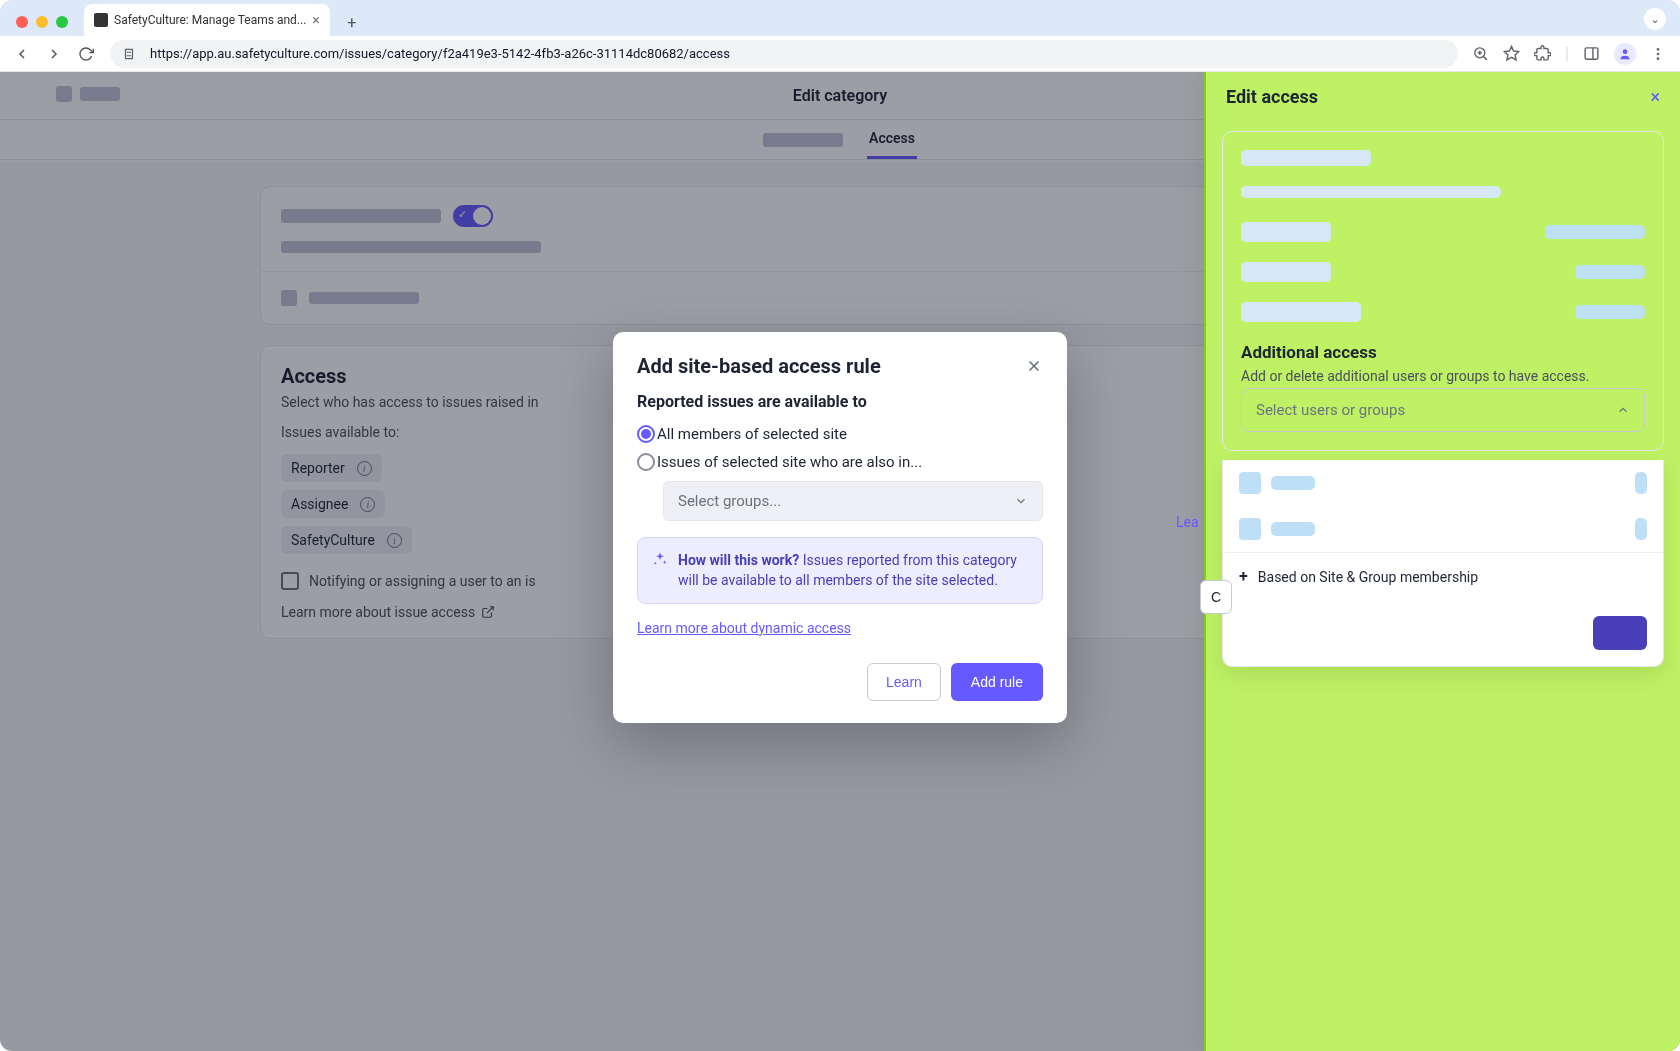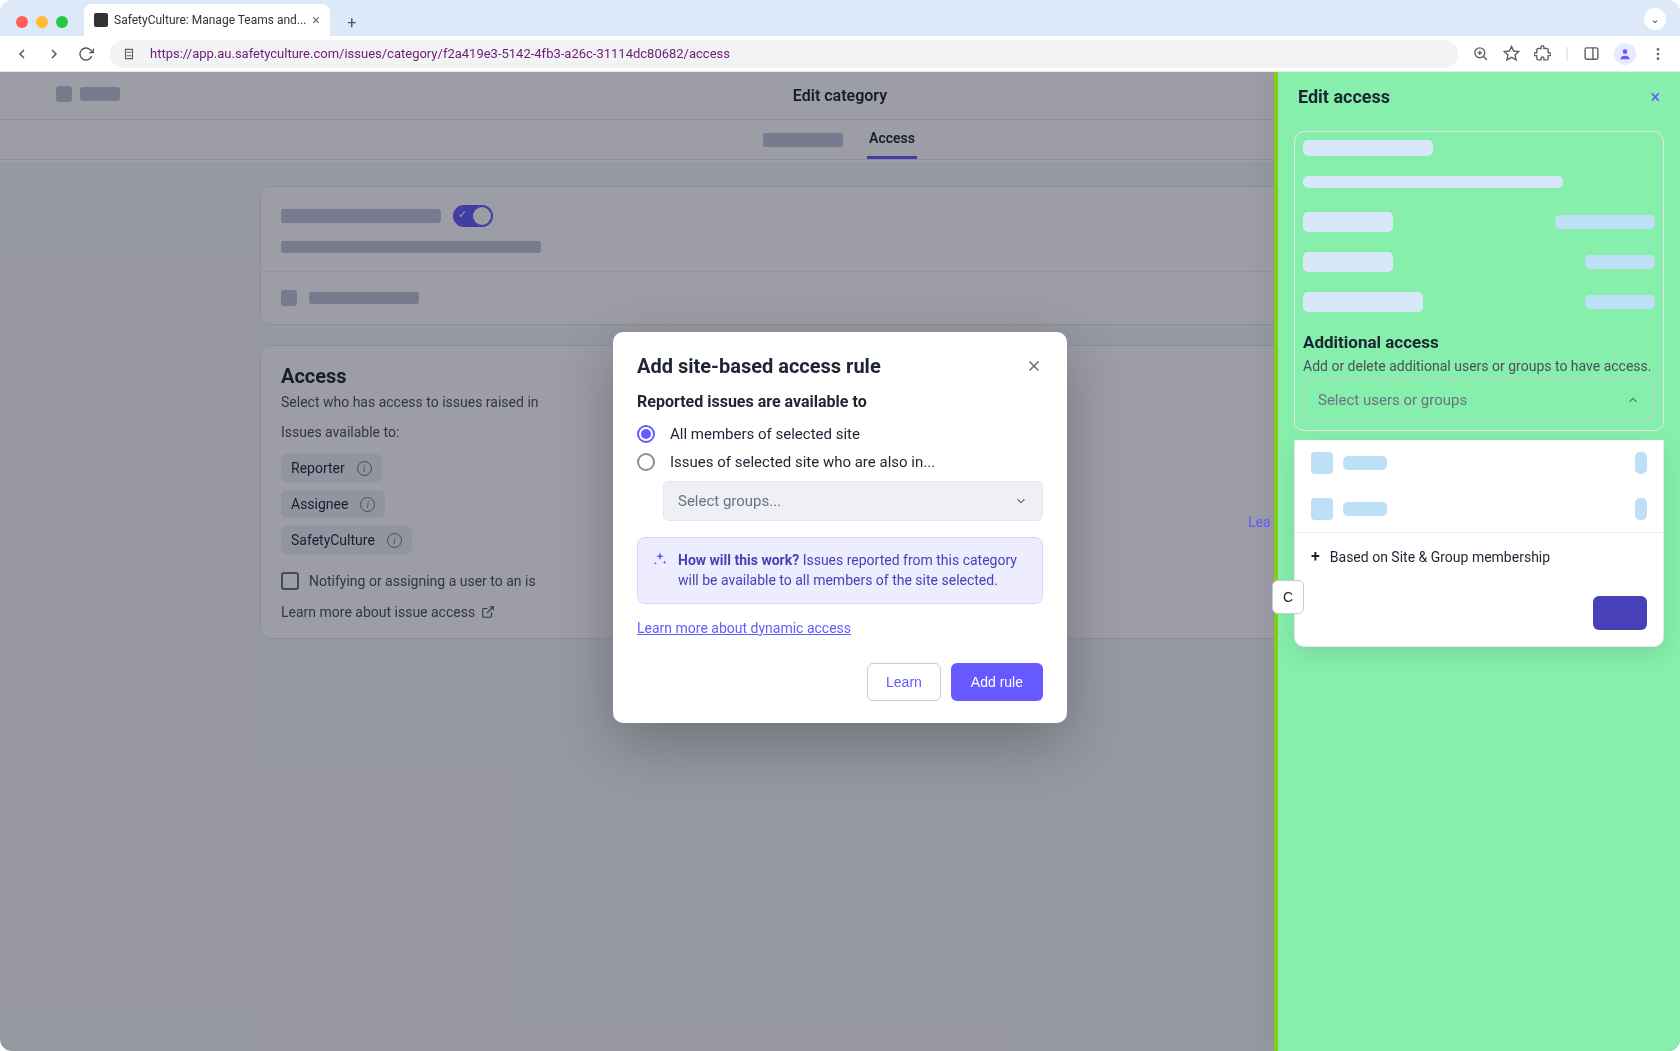--- a/index.html
+++ b/index.html
@@ -14,21 +14,21 @@
   .tab { background: #fff; height: 32px; border-radius: 8px 8px 0 0; display: flex; align-items: center; padding: 0 10px; gap: 6px; font-size: 12px; color: #333; min-width: 200px; }
   .tab-favicon { width: 14px; height: 14px; background: #333; border-radius: 2px; display:inline-block; }
   .tab-close { color: #777; font-size: 14px; margin-left: auto; }
   .new-tab { width: 28px; height: 28px; display: flex; align-items: center; justify-content: center; color: #555; font-size: 16px; }
   .tab-end { margin-left: auto; padding: 0 14px 6px 0; }
   .chev-circle { width: 22px; height: 22px; border-radius: 50%; background: #fff; display:flex; align-items:center; justify-content:center; color:#555; font-size:11px; }
   
   .toolbar { height: 36px; background: #fff; display: flex; align-items: center; padding: 0 14px; gap: 14px; border-bottom: 1px solid #e7e7e7; }
   .nav-ico { color: #555; width: 18px; text-align: center; }
   .url-wrap { flex: 1; display: flex; align-items: center; background: #f1f3f4; border-radius: 16px; height: 28px; padding: 0 12px; gap: 10px; }
-  .url-text { font-size: 13px; color: #701a75; }
+  .url-text { font-size: 13px; color: #0f172a; }
   .tb-right { display:flex; align-items:center; gap: 14px; color:#555; }
   .avatar-dot { width: 22px; height: 22px; border-radius: 50%; background: #e8eaff; display:flex; align-items:center; justify-content:center; }
   .avatar-dot svg { width:14px; height:14px; }
   
   
   .page { flex: 1; background: #fff; position: relative; overflow: hidden; border-radius: 0 0 12px 12px; }
   .app-header { height: 48px; border-bottom: 1px solid #e6e6ea; display:flex; align-items:center; justify-content:center; position:relative; }
   .app-header-left { position:absolute; left: 56px; top: 14px; display:flex; gap:8px; }
   .ph-sq { background:#c2c5d6; border-radius:3px; }
   .app-title { font-size: 16px; font-weight: 600; color: #1d2433; }
@@ -51,25 +51,25 @@
   .section-sub { font-size: 14px; color:#4a4f5e; margin-bottom: 14px; }
   .field-label { font-size: 14px; color:#4a4f5e; margin-bottom: 14px; }
   .chip-col { display:flex; flex-direction:column; gap: 8px; align-items:flex-start; margin-bottom: 18px; }
   .chip { background:#eef0f5; border-radius: 6px; padding: 6px 10px; font-size: 14px; color:#1d2433; display:flex; align-items:center; gap:12px; }
   .info-ico { width:15px; height:15px; border:1.5px solid #6b7280; border-radius:50%; display:inline-flex; align-items:center; justify-content:center; font-size:10px; color:#6b7280; font-style:italic; font-family:serif; }
   .check-row { display:flex; align-items:center; gap:10px; font-size:14px; color:#4a4f5e; margin-top: 16px; }
   .checkbox { width:18px; height:18px; border:2px solid #6b7280; border-radius:3px; }
   .link-row { font-size:14px; color:#4a4f5e; margin-top: 14px; display:flex; align-items:center; gap:6px; }
   
   
-  .right-panel { position:absolute; right:0; top:0; bottom:0; width: 406px; background:#86efac; border-left: 4px solid #84cc16; box-shadow: -6px 0 24px rgba(0,0,0,0.06); }
+  .right-panel { position:absolute; right:0; top:0; bottom:0; width: 476px; background:#bef264; border-left: 2px solid #84cc16; box-shadow: -6px 0 24px rgba(0,0,0,0.06); }
   .rp-header { display:flex; align-items:center; justify-content:space-between; padding: 14px 20px; }
   .rp-title { font-size: 18px; font-weight: 700; color:#1d2433; }
   .rp-close { color:#6559ff; font-size:18px; }
-  .rp-card { margin: 10px 16px; border:1px solid #e6e6ea; border-radius:10px; padding: 8px; }
+  .rp-card { margin: 10px 16px; border:1px solid #e6e6ea; border-radius:10px; padding: 18px; }
   .skel-row { display:flex; justify-content:space-between; align-items:center; margin-bottom: 20px; }
   .sk { background:#d6e8f7; border-radius:5px; }
   .sk2 { background:#bde0f7; border-radius:5px; }
   .rp-sub-h { font-size: 17px; font-weight: 700; color:#1d2433; margin-bottom:6px; }
   .rp-sub-t { font-size: 14px; color:#4a4f5e; margin-bottom: 4px; }
   .rp-select { border:1px solid #c8cad3; border-radius:8px; padding: 12px 14px; display:flex; justify-content:space-between; align-items:center; font-size:15px; color:#6b7280; }
   .rp-dropdown { margin: -1px 16px 0; border:1px solid #e6e6ea; border-top:none; border-radius: 0 0 10px 10px; background:#fff; box-shadow: 0 8px 24px rgba(0,0,0,0.1); }
   .rp-dd-item { padding: 12px 16px; display:flex; justify-content:space-between; align-items:center; }
   .rp-dd-left { display:flex; align-items:center; gap:10px; }
   .rp-dd-site { padding: 14px 16px; display:flex; align-items:center; gap:10px; font-size:14px; color:#1d2433; border-top:1px solid #eef0f5; }
@@ -82,21 +82,21 @@
   
   
   .scrim { position:absolute; inset:0; background: rgba(20,22,40,0.42); }
   
   
   .modal { position:absolute; left:50%; top: 260px; transform:translateX(-50%); width: 454px; background:#fff; border-radius: 10px; box-shadow: 0 20px 60px rgba(0,0,0,0.25); padding: 22px 24px; z-index: 50; }
   .modal-head { display:flex; justify-content:space-between; align-items:center; margin-bottom: 14px; }
   .modal-title { font-size: 20px; font-weight: 700; color:#1d2433; }
   .modal-close { color:#6b7280; font-size:18px; }
   .modal-sub { font-size: 16px; font-weight: 700; color:#1d2433; margin-bottom: 14px; }
-  .radio-row { display:flex; align-items:center; gap: 15px; font-size:15px; color:#1d2433; margin-bottom: 10px; }
+  .radio-row { display:flex; align-items:center; gap: 2px; font-size:15px; color:#1d2433; margin-bottom: 10px; }
   .radio { width:18px; height:18px; border:2px solid #8a8d9c; border-radius:50%; display:flex; align-items:center; justify-content:center; flex-shrink:0; }
   .radio.sel { border-color:#6559ff; }
   .radio.sel::after { content:''; width:10px; height:10px; background:#6559ff; border-radius:50%; }
   .modal-select { margin: 6px 0 16px 26px; background:#eef0f5; border:1px solid #e6e6ea; border-radius:6px; padding: 10px 14px; display:flex; justify-content:space-between; align-items:center; font-size:15px; color:#6b7280; width: calc(100% - 26px); }
   .info-box { background:#eeedff; border:1px solid #d6d3ff; border-radius:8px; padding: 12px 14px; display:flex; gap:10px; font-size:14px; color:#4740b8; line-height:1.45; margin-bottom: 14px; }
   .info-box b { color:#4740b8; font-weight:700; }
   .sparkle { color:#6559ff; flex-shrink:0; margin-top:1px; }
   .modal-link { color:#6559ff; font-size:14px; text-decoration:underline; }
   .modal-actions { display:flex; justify-content:flex-end; gap:10px; margin-top: 26px; }
   .btn-outline { border:1px solid #c8cad3; background:#fff; color:#6559ff; border-radius:6px; padding: 10px 18px; font-size:14px; font-weight:500; }

